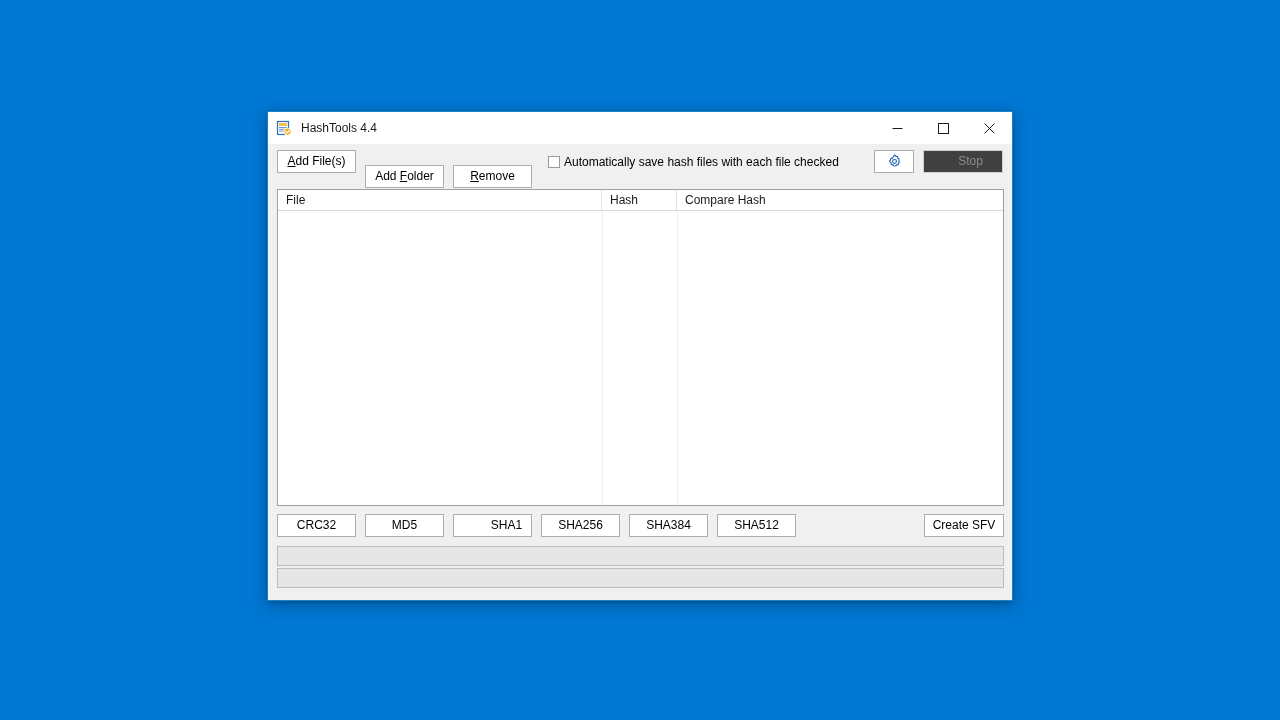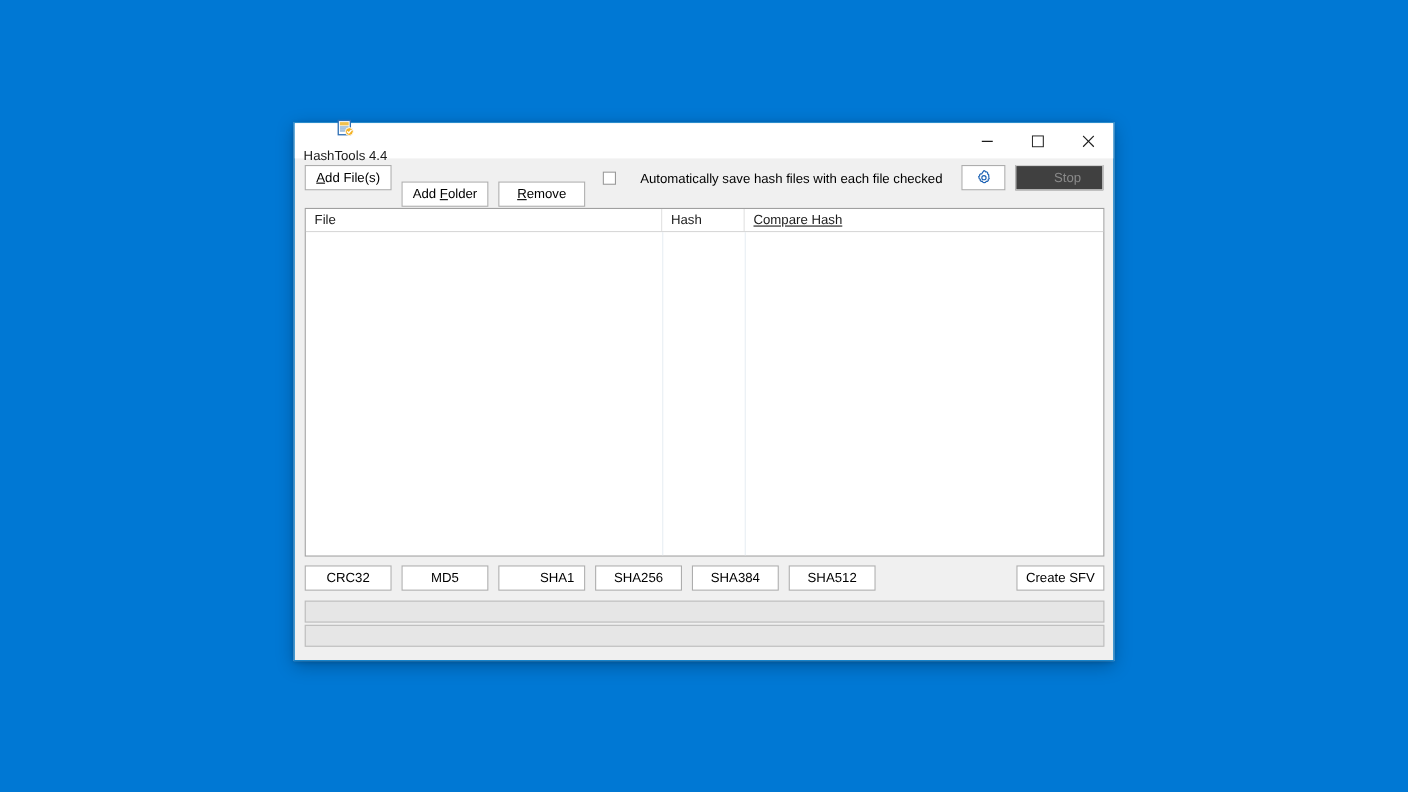--- a/index.html
+++ b/index.html
@@ -33,21 +33,20 @@
     background: #ffffff;
     display: flex;
     align-items: center;
     position: relative;
   }
   .title-left {
     display: flex;
     align-items: center;
     padding-left: 8px;
     gap: 9px;
-    flex-direction: column;
   }
   .app-icon {
     width: 16px;
     height: 16px;
     position: relative;
     flex: none;
   }
   .app-icon svg { display: block; }
   .title-text {
     font-size: 12px;
@@ -104,21 +103,21 @@
   }
   .btn-wide { width: 79px; padding: 0; }
   .btn u { text-decoration: underline; }
 
   .toolbar .btn + .btn { margin-left: 9px; margin-top: 29px; }
 
   .chk-wrap {
     display: flex;
     align-items: center;
     margin-left: 16px;
-    gap: 22px;
+    gap: 4px;
     cursor: default;
   }
   .checkbox {
     width: 12px;
     height: 12px;
     border: 1px solid #999999;
     background: #ffffff;
     box-sizing: border-box;
     flex: none;
   }
@@ -173,21 +172,21 @@
     color: #1a1a1a;
     line-height: 20px;
     padding-left: 8px;
     box-sizing: border-box;
     border-right: 1px solid #e2e2e2;
     white-space: nowrap;
     overflow: hidden;
   }
   .col-file { width: 324px; }
   .col-hash { width: 75px; }
-  .col-compare { flex: 1; border-right: none !important; text-decoration: underline; }
+  .col-compare { flex: 1; border-right: none !important; }
 
   .lv-body {
     position: relative;
     height: 294px;
   }
   .col-lines {
     position: absolute;
     inset: 0;
     pointer-events: none;
   }

